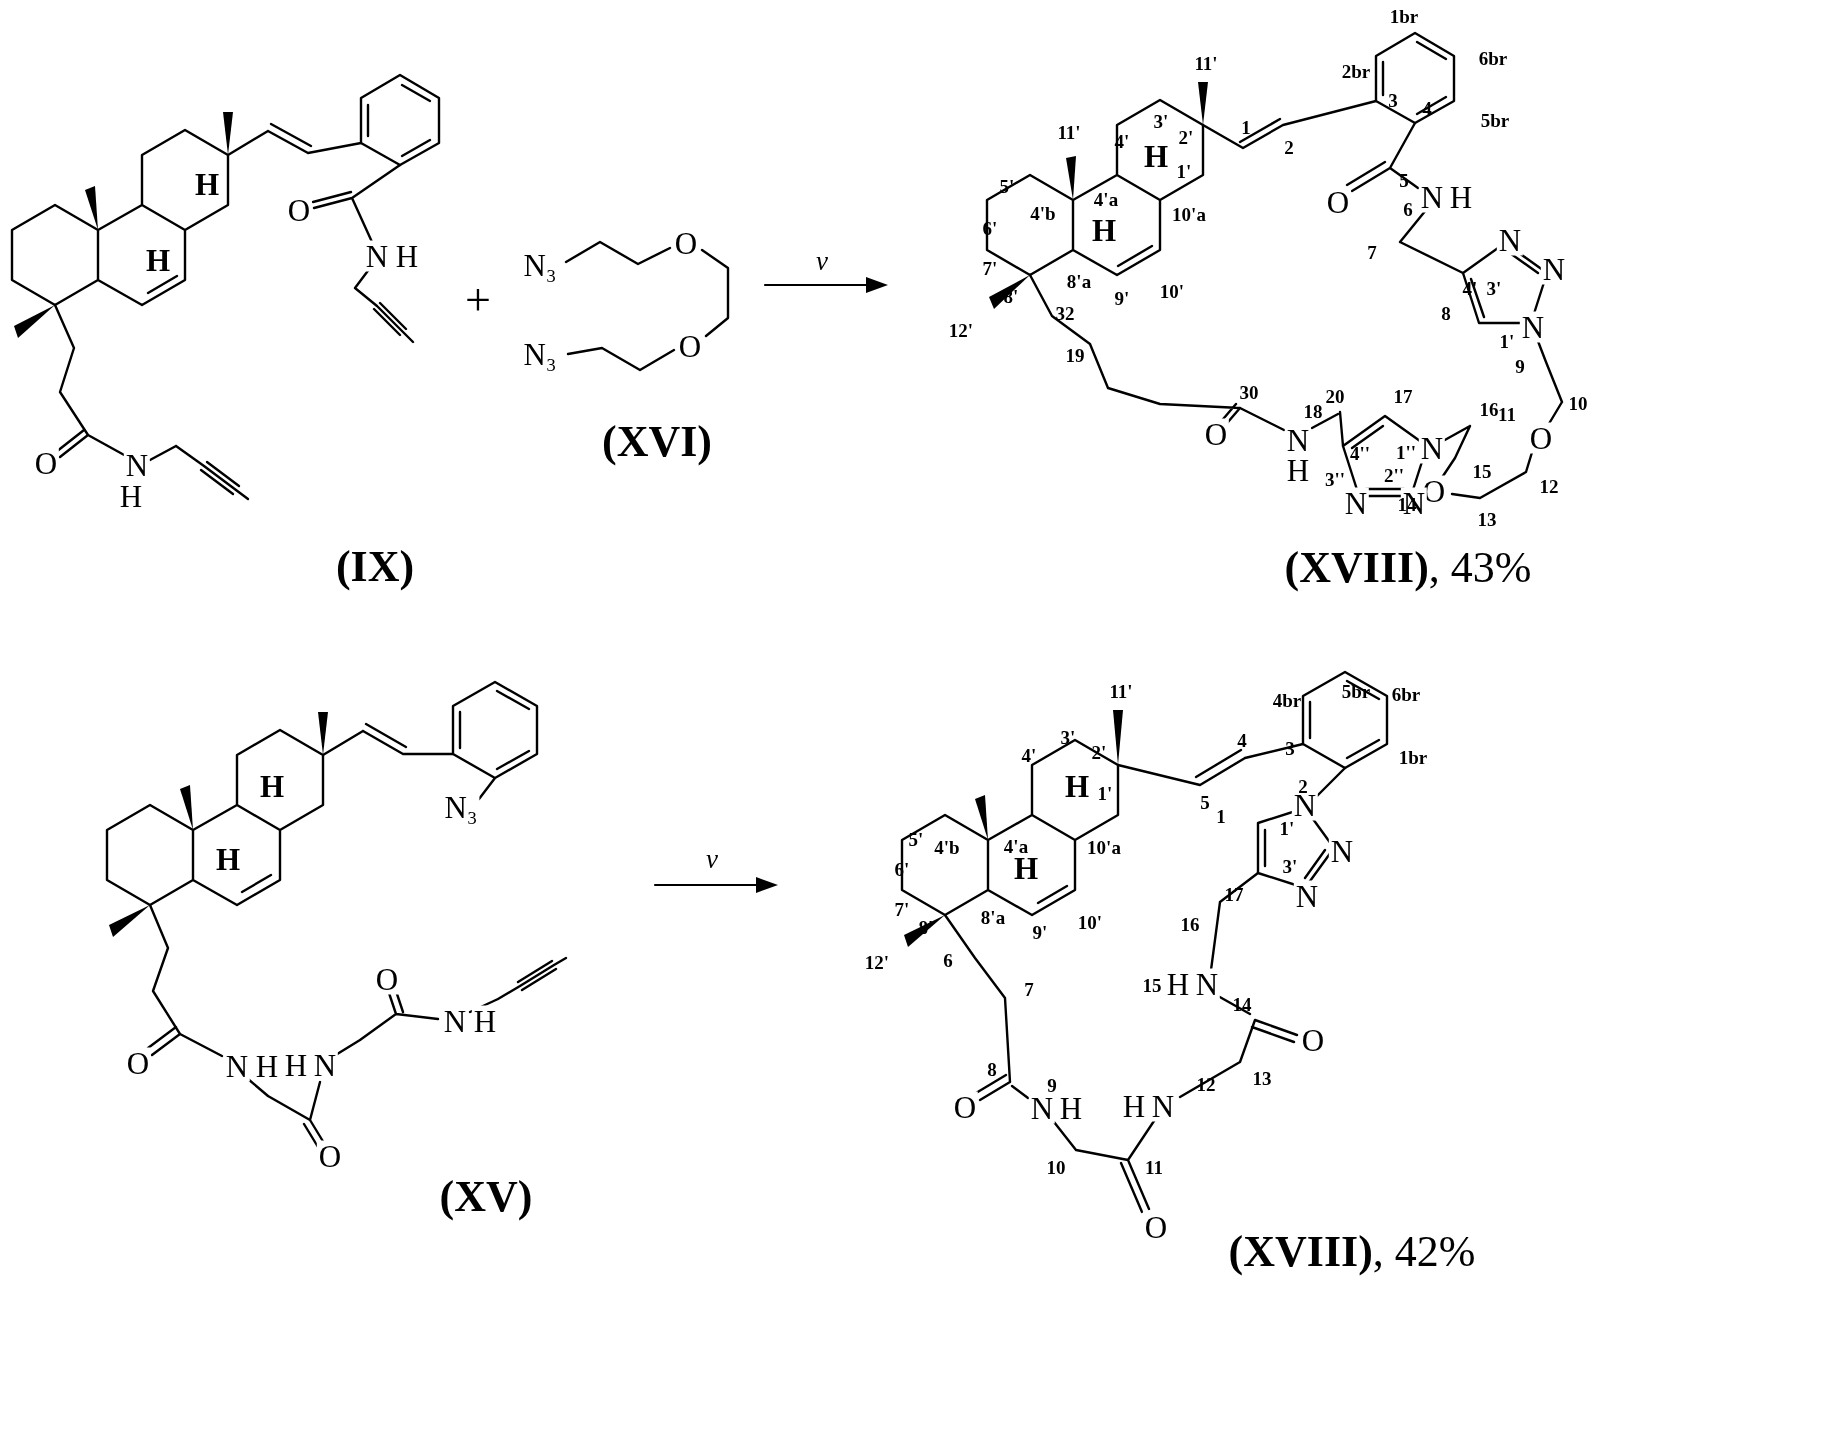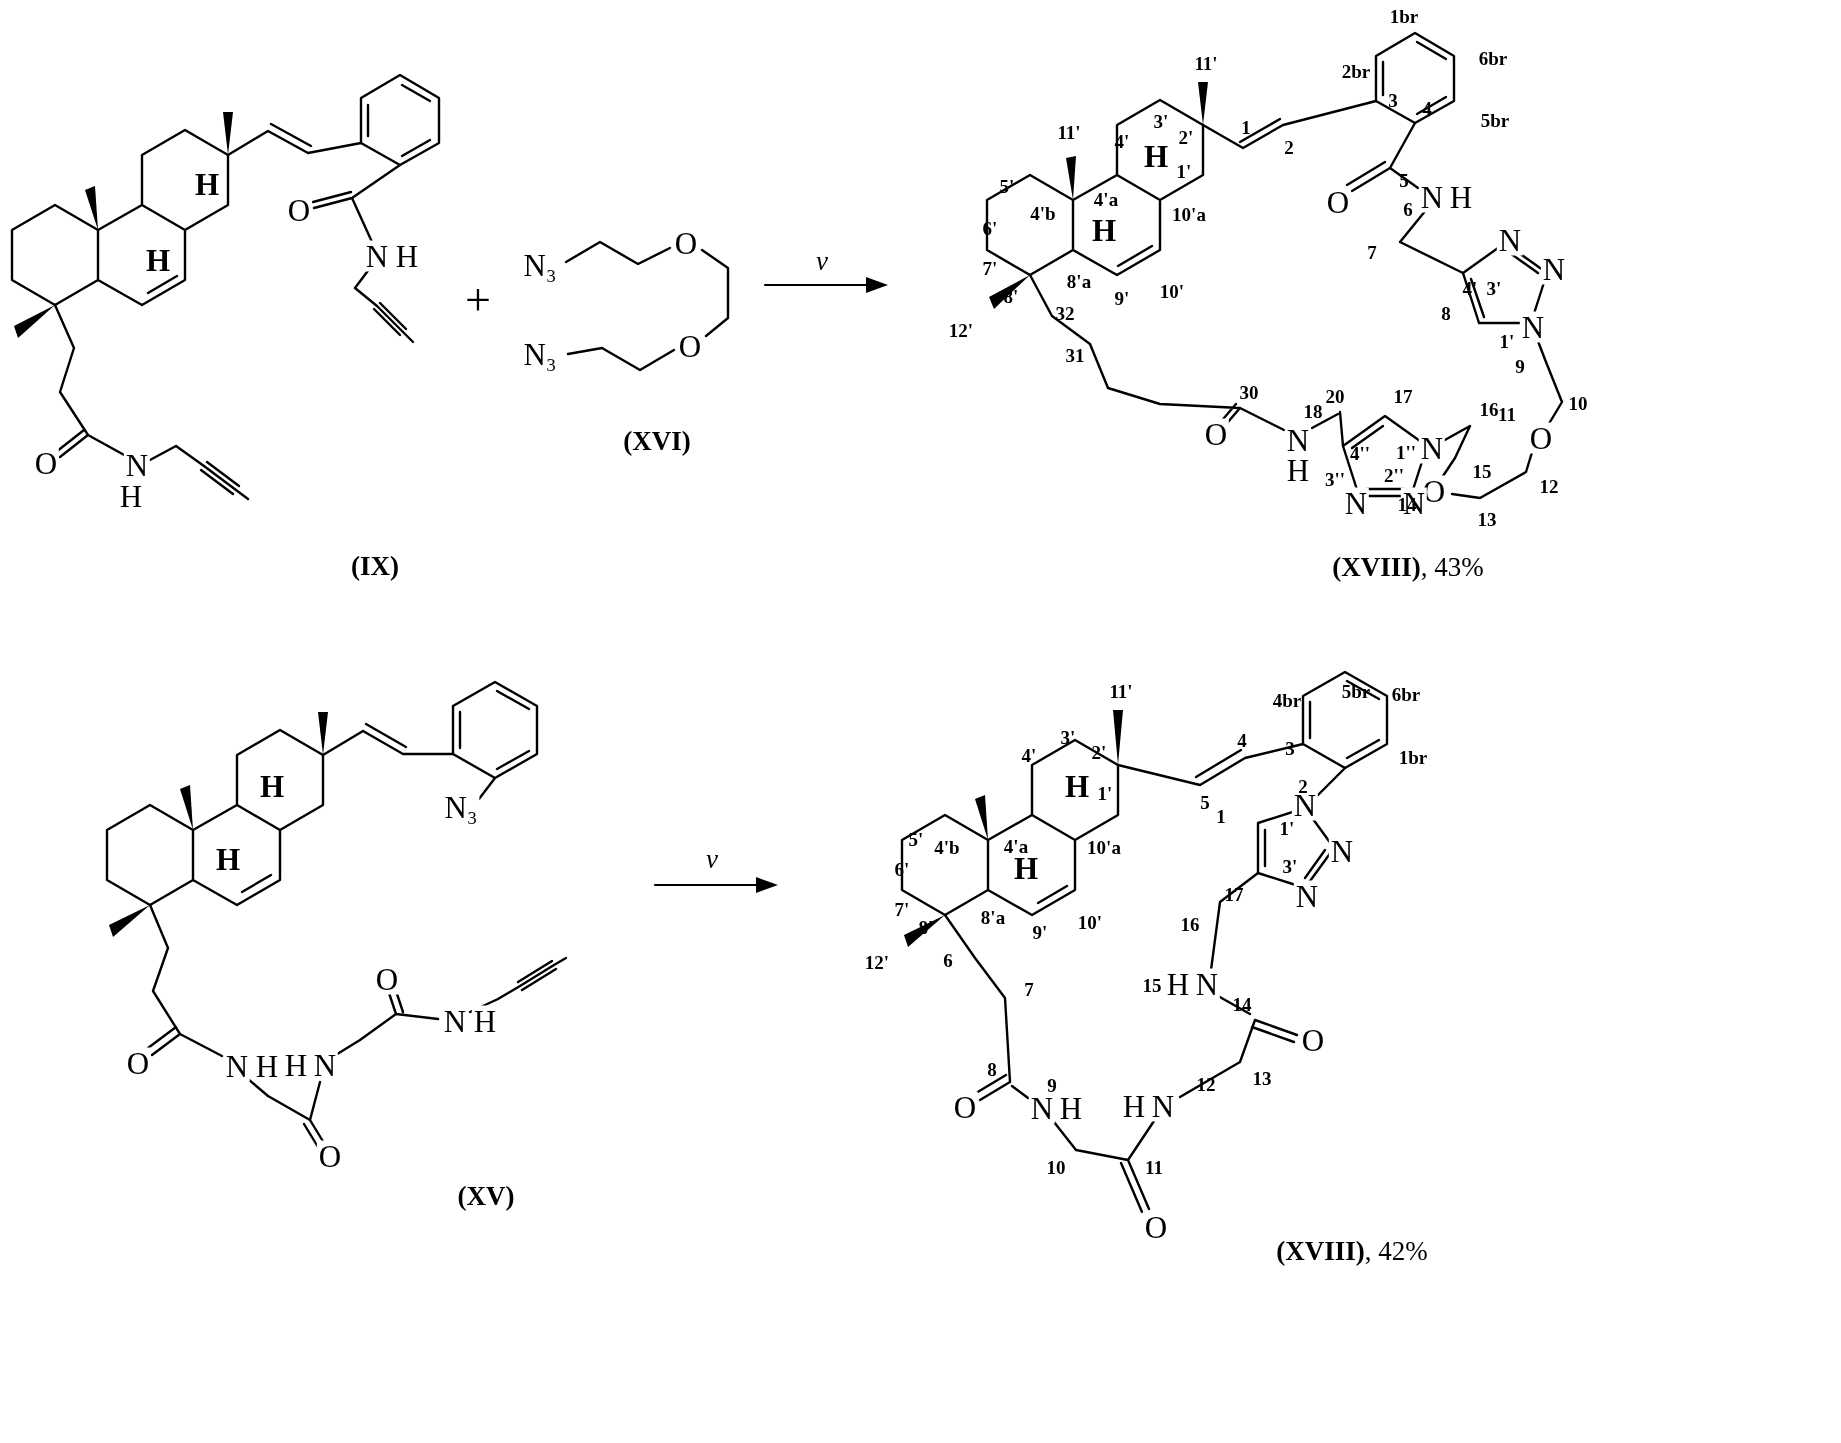--- a/index.html
+++ b/index.html
@@ -8,21 +8,21 @@
   svg.bonds{position:absolute;left:0;top:0}
   svg.bonds path{stroke:#000;stroke-width:2.4;fill:none;stroke-linecap:round;stroke-linejoin:round}
   svg.bonds path.arrowline{stroke-width:2.2}
   svg.bonds polygon{fill:#000;stroke:none}
   .lbl{position:absolute;transform:translate(-50%,-50%);line-height:1;white-space:nowrap}
   .atom{font-size:31px;background:#fff;padding:0 2px}
   .atomb{font-size:31px;font-weight:700;background:#fff;padding:0 2px}
   .num{font-size:19px;font-weight:700}
   .plus{position:absolute;transform:translate(-50%,-50%);font-size:46px}
   .vlab{position:absolute;transform:translate(-50%,-50%);font-size:27px;font-style:italic}
-  .caption{position:absolute;transform:translate(-50%,-50%);font-size:27px;white-space:nowrap}
+  .caption{position:absolute;transform:translate(-50%,-50%);font-size:44px;white-space:nowrap}
   .caption .cname{font-weight:700}
   .caption .yield{font-weight:400}
 </style>
 </head>
 <body>
 
 <div class="scheme">
 
   <svg class="bonds" width="1841" height="1443" viewBox="0 0 1841 1443">
 
@@ -188,21 +188,21 @@
       <span class="lbl num" style="left: 1408px; top: 209px;">6</span>
       <span class="lbl num" style="left: 1372px; top: 252px;">7</span>
       <span class="lbl num" style="left: 990px; top: 228px;">6'</span>
       <span class="lbl num" style="left: 990px; top: 268px;">7'</span>
       <span class="lbl num" style="left: 1011px; top: 296px;">8'</span>
       <span class="lbl num" style="left: 1079px; top: 281px;">8'a</span>
       <span class="lbl num" style="left: 1122px; top: 298px;">9'</span>
       <span class="lbl num" style="left: 1172px; top: 291px;">10'</span>
       <span class="lbl num" style="left: 961px; top: 330px;">12'</span>
       <span class="lbl num" style="left: 1065px; top: 313px;">32</span>
-      <span class="lbl num" style="left: 1075px; top: 355px;">31</span>
+      <span class="lbl num" style="left: 1075px; top: 355px;">19</span>
       <span class="lbl num" style="left: 1446px; top: 313px;">8</span>
       <span class="lbl num" style="left: 1470px; top: 288px;">4'</span>
       <span class="lbl num" style="left: 1494px; top: 288px;">3'</span>
       <span class="lbl num" style="left: 1507px; top: 341px;">1'</span>
       <span class="lbl num" style="left: 1520px; top: 366px;">9</span>
       <span class="lbl num" style="left: 1578px; top: 403px;">10</span>
       <span class="lbl num" style="left: 1507px; top: 414px;">11</span>
       <span class="lbl num" style="left: 1549px; top: 486px;">12</span>
       <span class="lbl num" style="left: 1487px; top: 519px;">13</span>
       <span class="lbl num" style="left: 1407px; top: 504px;">14</span>

